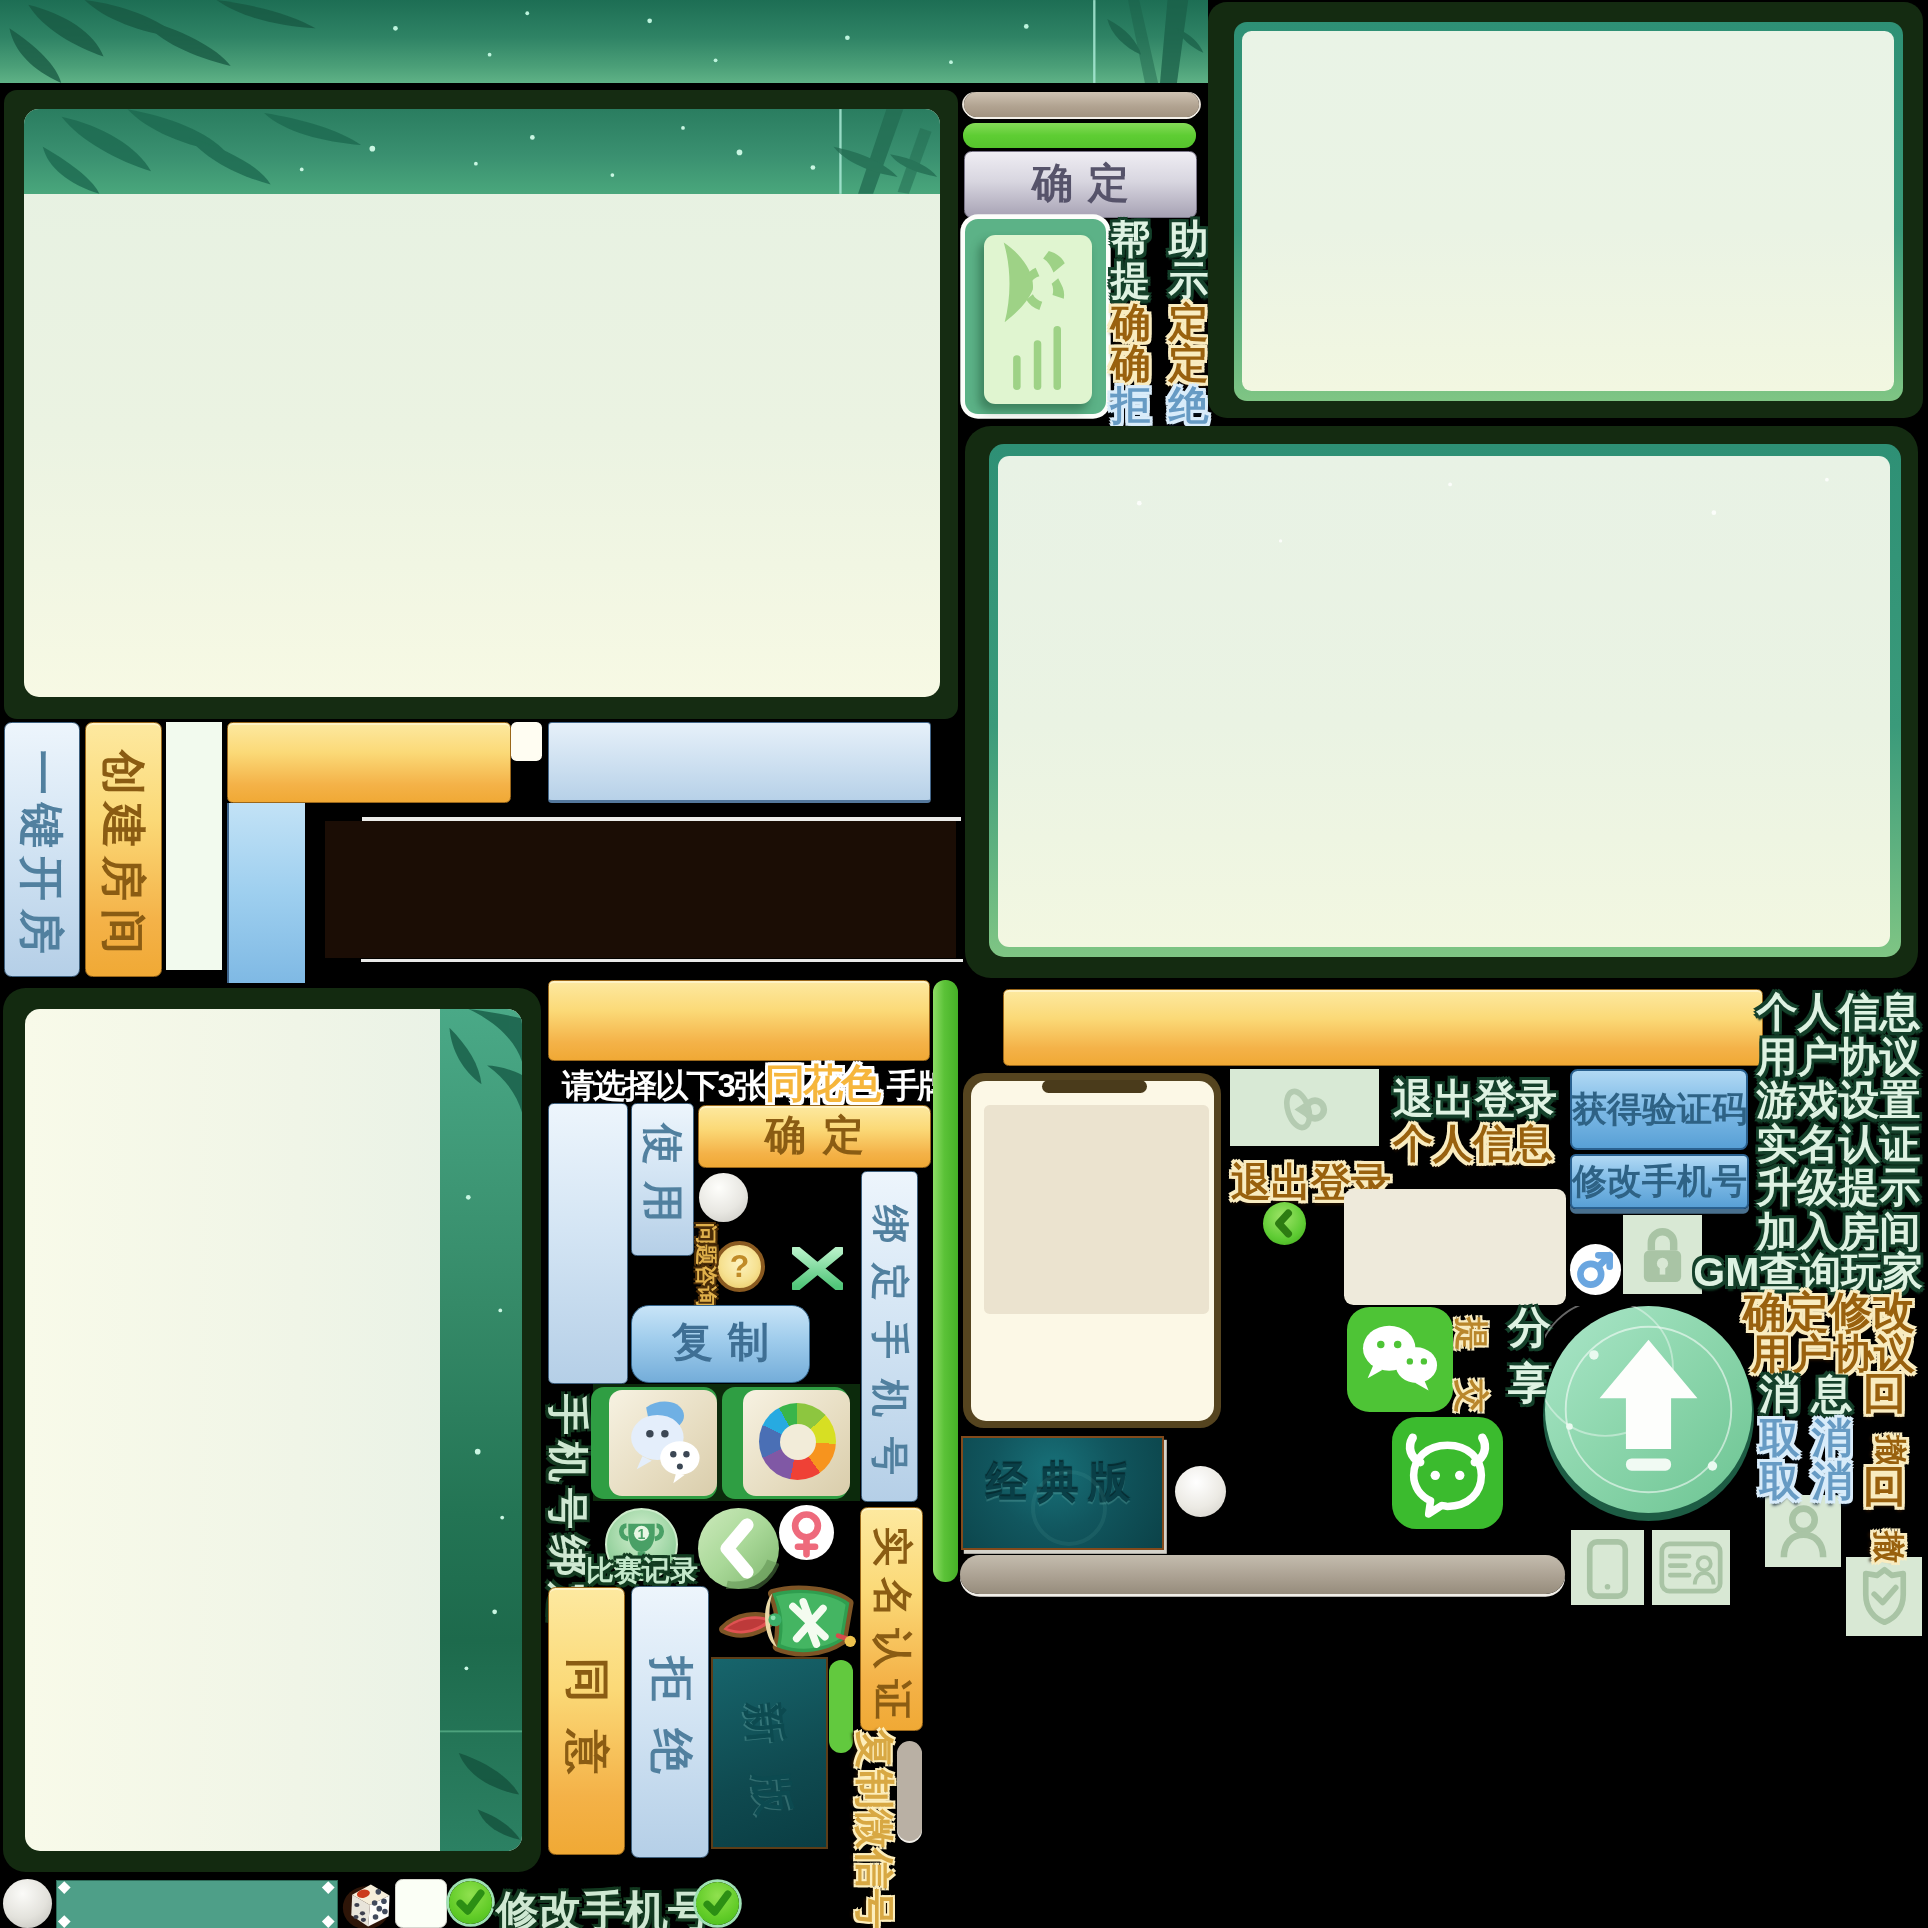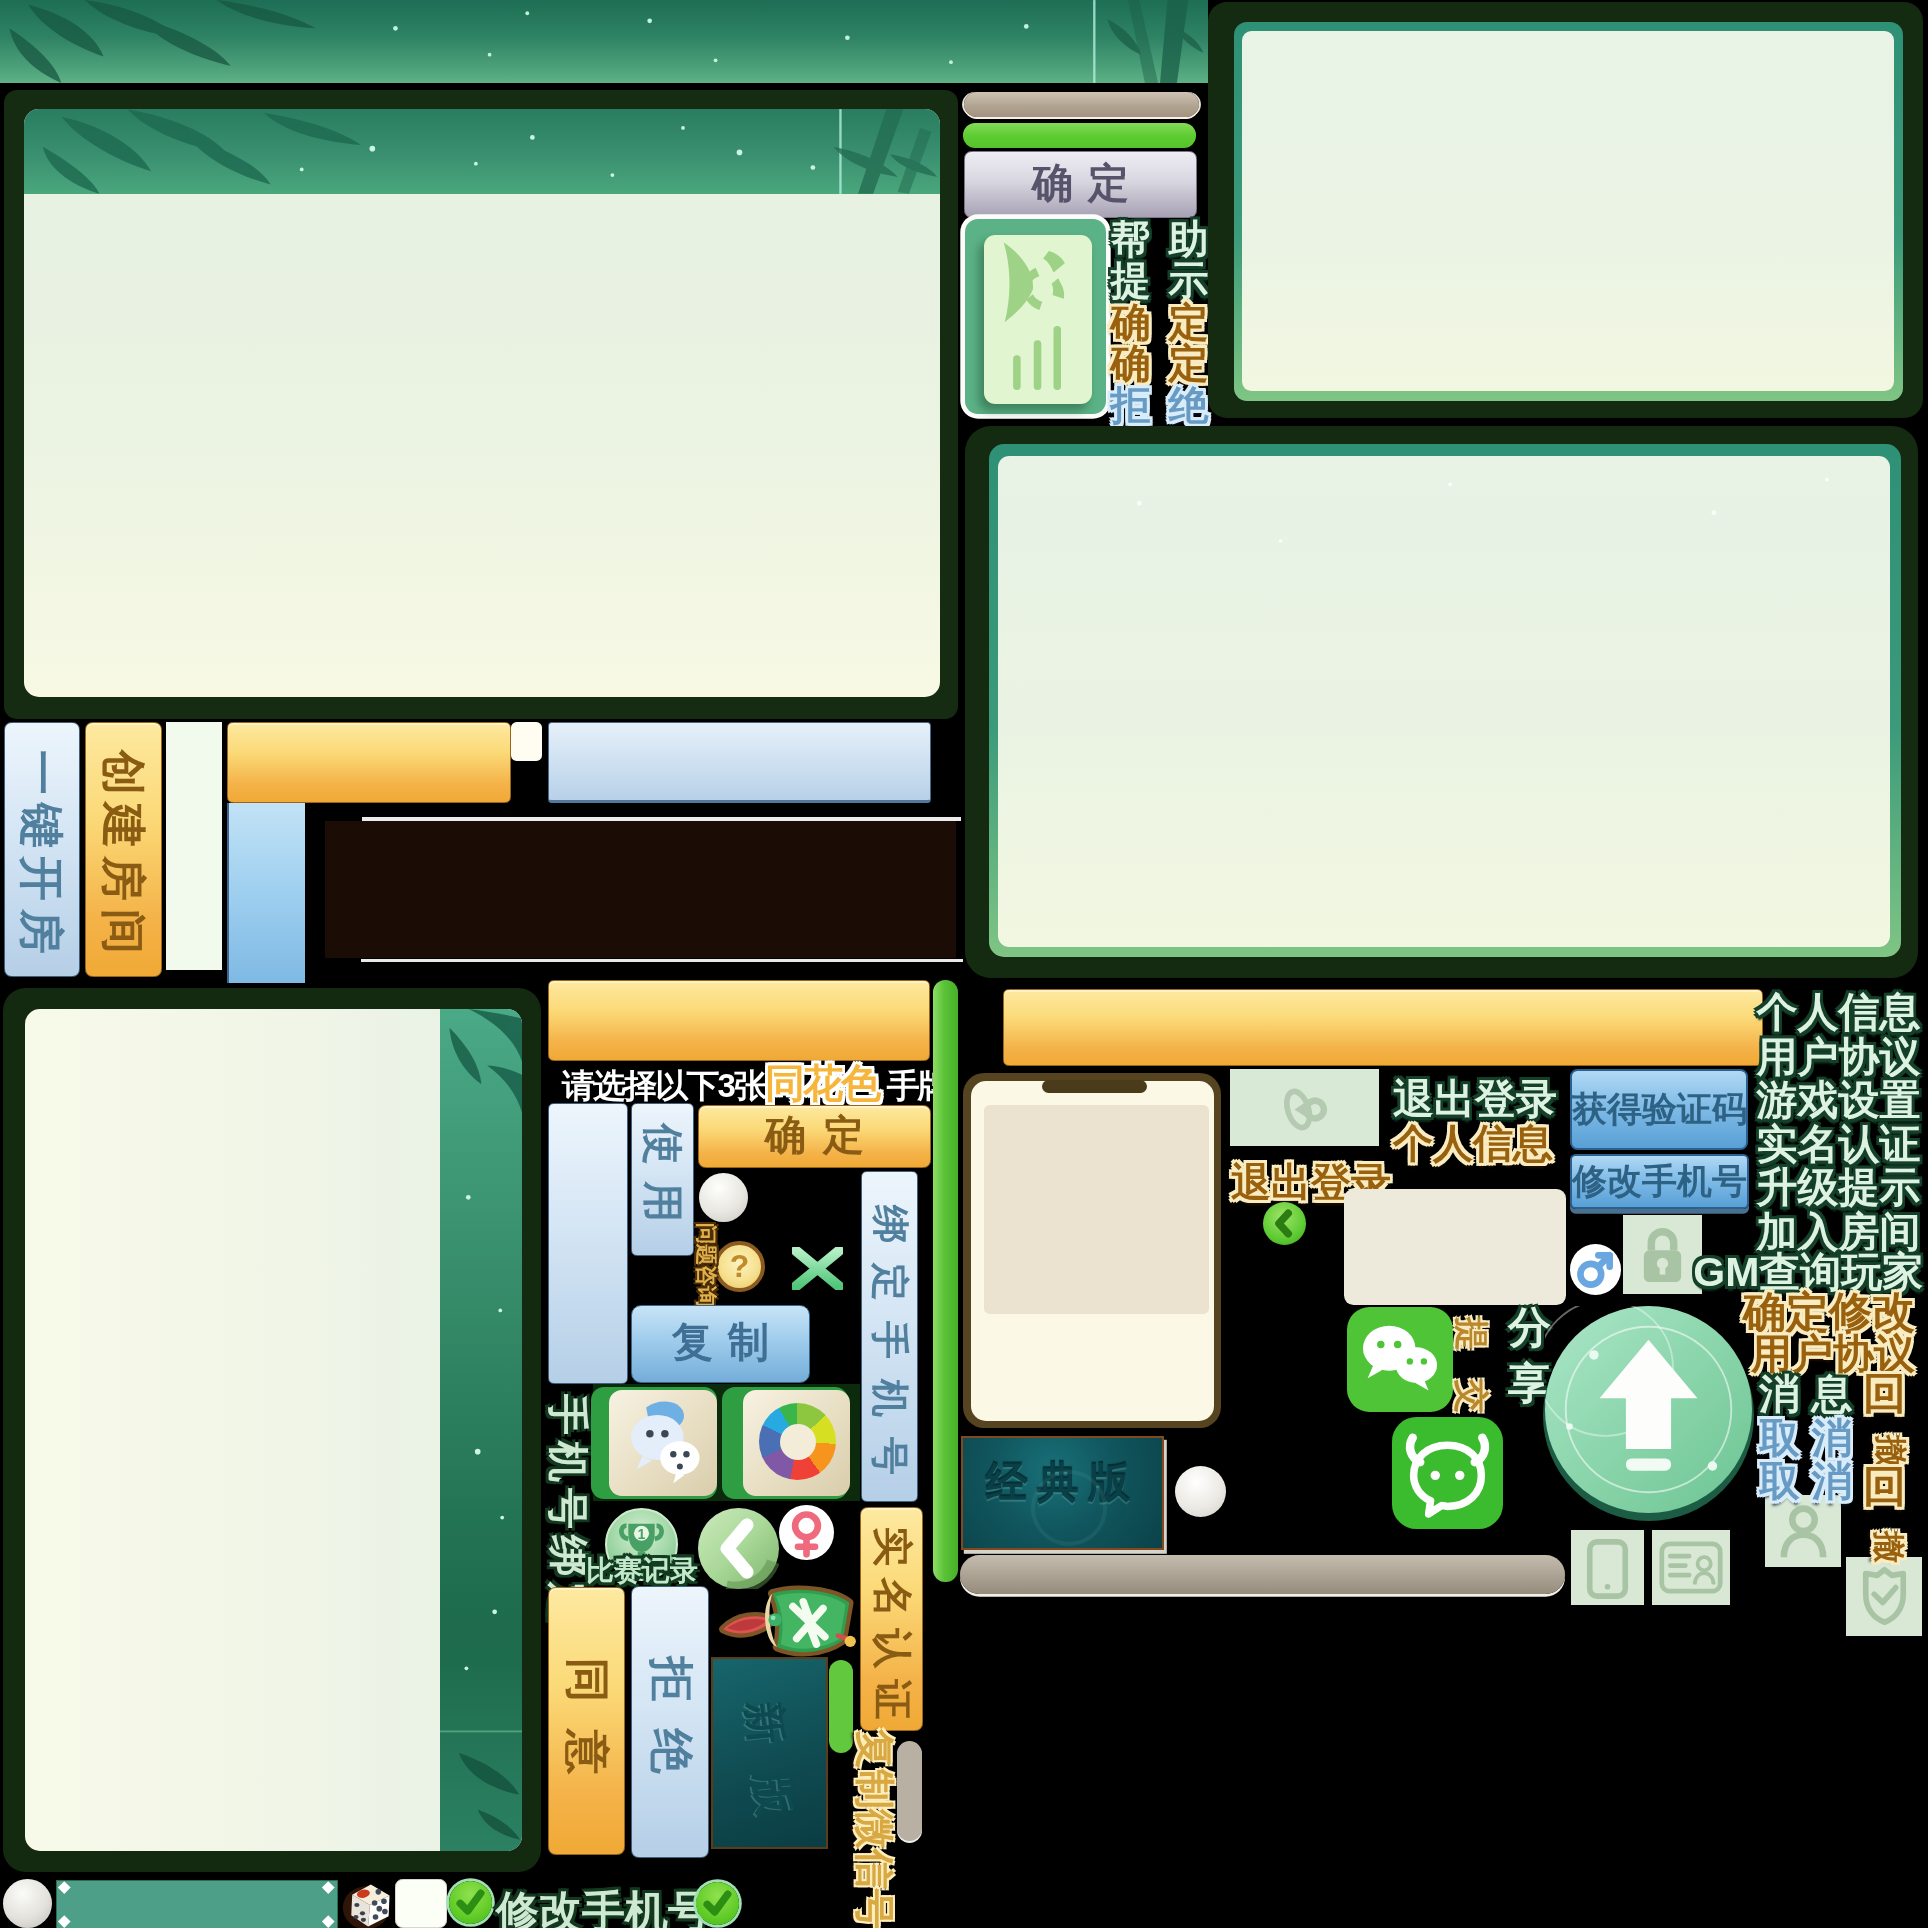--- a/index.html
+++ b/index.html
@@ -7,21 +7,21 @@
     font-family:"Liberation Sans", sans-serif;font-weight:bold;}
   .abs{position:absolute;}
   
   .tgreen{color:#def2e2;text-shadow:-2.8px -2.8px 0 #14402a,2.8px -2.8px 0 #14402a,-2.8px 2.8px 0 #14402a,2.8px 2.8px 0 #14402a,0 -2.8px 0 #14402a,0 2.8px 0 #14402a,-2.8px 0 0 #14402a,2.8px 0 0 #14402a,0 4.7px 1.9px #0c2e1c;}
   .tgold{color:#99610e;text-shadow:-2.8px -2.8px 0 #f9ecc0,2.8px -2.8px 0 #f9ecc0,-2.8px 2.8px 0 #f9ecc0,2.8px 2.8px 0 #f9ecc0,0 -2.8px 0 #f9ecc0,0 2.8px 0 #f9ecc0,-2.8px 0 0 #f9ecc0,2.8px 0 0 #f9ecc0,0 4.7px 2.8px rgba(40,20,0,.8);}
   .tblue{color:#679bc4;text-shadow:-2.8px -2.8px 0 #d9ecfa,2.8px -2.8px 0 #d9ecfa,-2.8px 2.8px 0 #d9ecfa,2.8px 2.8px 0 #d9ecfa,0 -2.8px 0 #d9ecfa,0 2.8px 0 #d9ecfa,-2.8px 0 0 #d9ecfa,2.8px 0 0 #d9ecfa,0 4.7px 2.8px rgba(10,30,50,.8);}
   .twhite{color:#fff;text-shadow:-2.8px -2.8px 0 #000,2.8px -2.8px 0 #000,-2.8px 2.8px 0 #000,2.8px 2.8px 0 #000,0 -2.8px 0 #000,0 2.8px 0 #000,-2.8px 0 0 #000,2.8px 0 0 #000;margin-left:12px;}
   
   .ob{background:linear-gradient(180deg,#fde9a0 0%,#fbd977 38%,#f4b248 78%,#f0a935 100%);border:1.9px solid #9a671a;border-radius:7.5px;box-shadow:inset 0 1.9px 0 #fff3c5;}
   .bb{background:linear-gradient(180deg,#edf5fc 0%,#d4e5f4 45%,#b5cfe7 100%);border:1.9px solid #3f617f;border-radius:7.5px;}
-  .bb2{background:linear-gradient(180deg,#c8e4f7 0%,#9fccec 45%,#74add9 100%);border:1.9px solid #35678f;border-radius:10px;}
+  .bb2{background:linear-gradient(180deg,#c8e4f7 0%,#9fccec 45%,#74add9 100%);border:1.9px solid #35678f;border-radius:18px;}
   .vtxt{display:flex;flex-direction:column;align-items:center;justify-content:flex-start;}
   .vtxt span{display:block;transform:rotate(90deg);}
 </style>
 </head>
 <body>
 <div id="sheet">
 
 <div class="abs" id="topstrip" style="left:0;top:0;width:1208px;height:83px;background:linear-gradient(180deg,#1d6e54 0%,#2f8365 45%,#4b9f78 80%,#5fb286 100%);overflow:hidden;">
   <svg width="1208" height="83" viewBox="0 0 1283 88">
     <g fill="#175741" opacity=".75">

